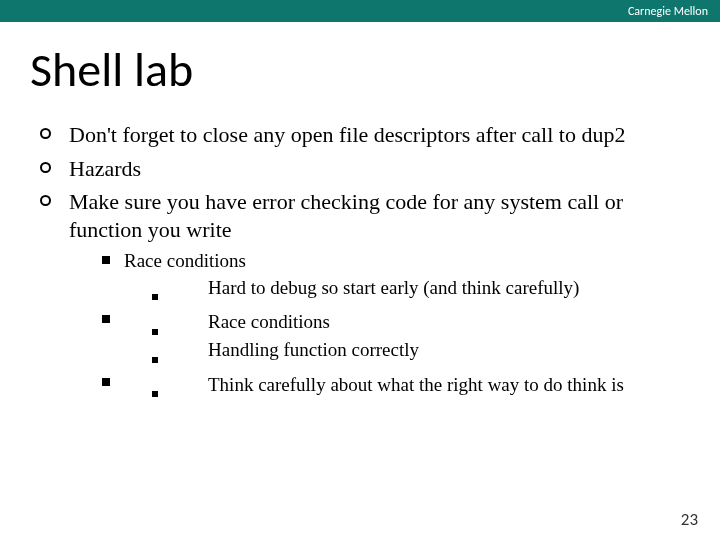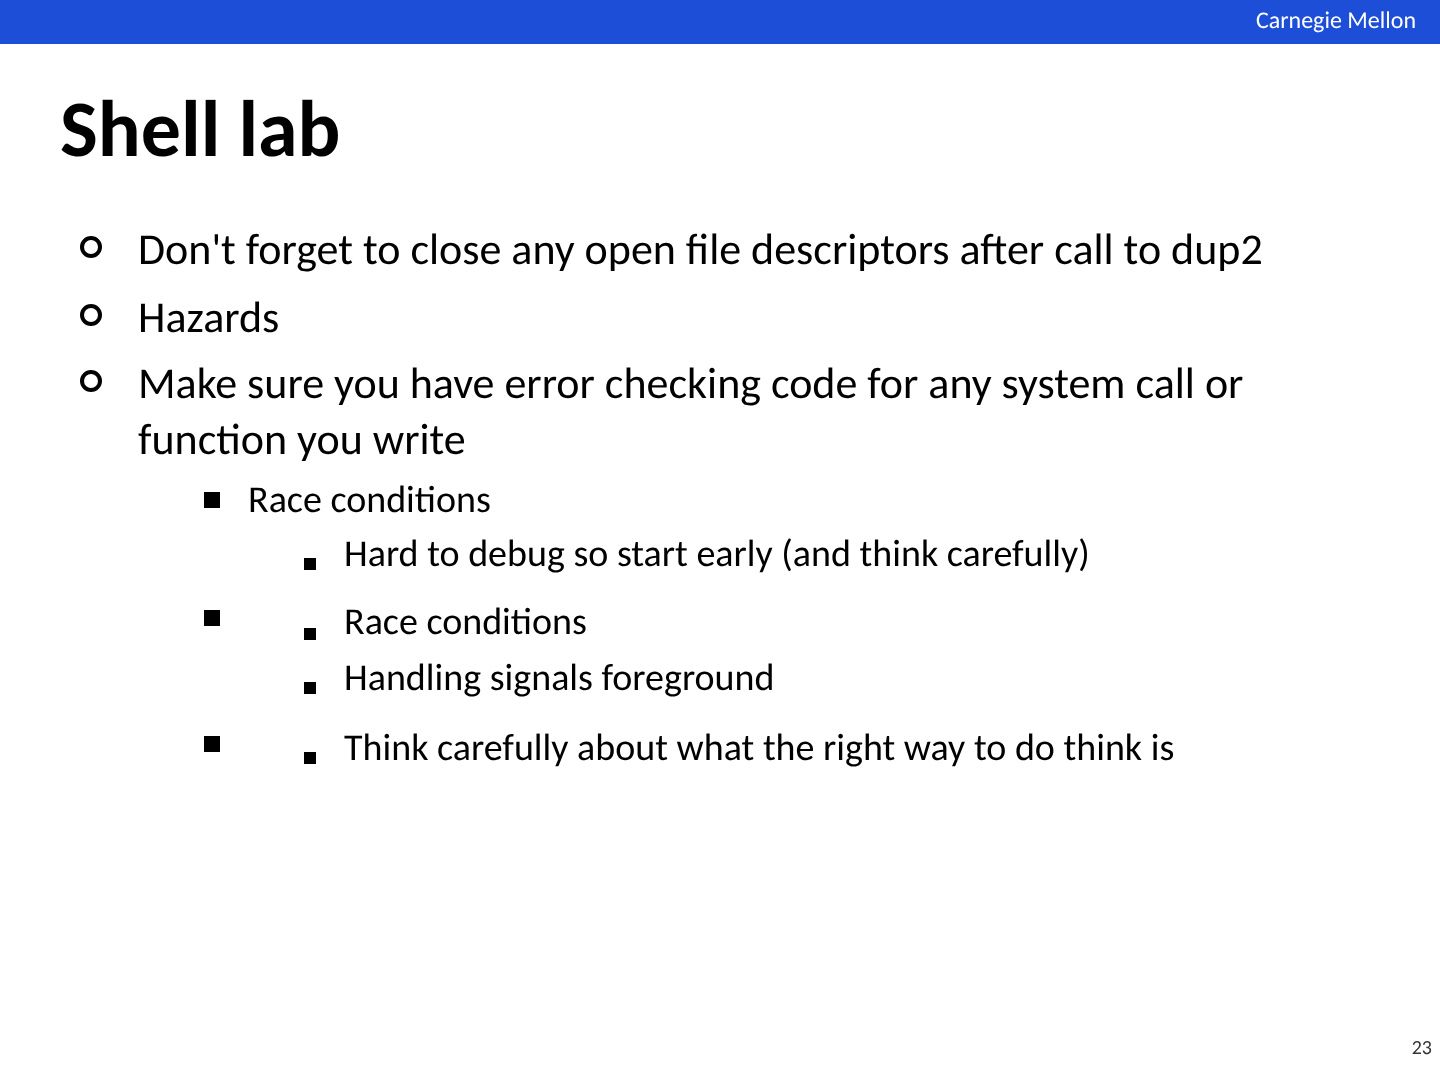--- a/index.html
+++ b/index.html
@@ -1,35 +1,35 @@
 <!DOCTYPE html>
 <html><head>
 <meta charset="utf-8">
 <style>
   * { margin: 0; padding: 0; box-sizing: border-box; }
   html, body { width: 720px; height: 540px; font-family: Calibri, "Segoe UI", Arial, sans-serif; background: #fff; color: #000; }
   .slide { width: 720px; height: 540px; position: relative; }
-  .topbar { width: 100%; height: 22px; background: #1d4ed8; display: flex; justify-content: flex-end; align-items: center; padding-right: 12px; }
+  .topbar { width: 100%; height: 22px; background: #0f766e; display: flex; justify-content: flex-end; align-items: center; padding-right: 12px; }
   .topbar span { color: #fff; font-size: 12px; font-family: Calibri, Arial, sans-serif; }
-  .title { font-size: 40px; font-weight: 700; margin: 18px 3px 22px 30px; font-family: Calibri, Arial, sans-serif; }
-  .content { padding: 0 40px 0 40px; }
+  .title { font-size: 48px; font-weight: 400; margin: 18px 3px 22px 30px; font-family: Calibri, Arial, sans-serif; }
+  .content { padding: 0 40px 0 40px; font-family: Liberation Serif, serif; }
   ul.main { list-style: none; }
   ul.main > li { display: flex; align-items: flex-start; margin-bottom: 6px; }
   ul.main > li .bullet-ring { flex: 0 0 auto; width: 11px; height: 11px; border: 2.5px solid #000; border-radius: 50%; margin-top: 7px; margin-right: 18px; }
   ul.main > li .txt { font-size: 22px; line-height: 1.25; }
   ul.sub1 { list-style: none; margin-top: 1px; margin-left: 62px; }
   ul.sub1 > li { display: flex; align-items: flex-start; margin-bottom: 4px; }
   ul.sub1 > li .sq { flex: 0 0 auto; width: 8px; height: 8px; background: #000; margin-top: 7px; margin-right: 14px; }
   ul.sub1 > li .txt { font-size: 19px; line-height: 1.3; }
   ul.sub2 { list-style: none; margin-left: 28px; margin-top: 2px; margin-bottom: 4px; }
-  ul.sub2 > li { display: flex; align-items: center; margin-bottom: 3px; }
+  ul.sub2 > li { display: flex; align-items: flex-end; margin-bottom: 3px; gap: 36px; }
   ul.sub2 > li .sq2 { flex: 0 0 auto; width: 6px; height: 6px; background: #000; margin-top: 8px; margin-right: 14px; }
   ul.sub2 > li .txt { font-size: 19px; line-height: 1.3; }
   .subgroup { display: block; }
-  .pagenum { position: absolute; bottom: 10px; right: 4px; font-size: 10px; color: #333; }
+  .pagenum { position: absolute; bottom: 10px; right: 22px; font-size: 17px; color: #333; }
 </style>
 </head>
 <body>
 
 <div class="slide">
   <div class="topbar">
     <span>Carnegie Mellon</span>
   </div>
 
   <h1 class="title">Shell lab</h1>
@@ -66,21 +66,21 @@
       <li>
         <span class="sq"></span>
         <div class="subgroup">
           <ul class="sub2">
             <li>
               <span class="sq2"></span>
               <span class="txt">Race conditions</span>
             </li>
             <li>
               <span class="sq2"></span>
-              <span class="txt">Handling signals foreground</span>
+              <span class="txt">Handling function correctly</span>
             </li>
           </ul>
         </div>
       </li>
       <li>
         <span class="sq"></span>
         <div class="subgroup">
           <ul class="sub2">
             <li>
               <span class="sq2"></span>

